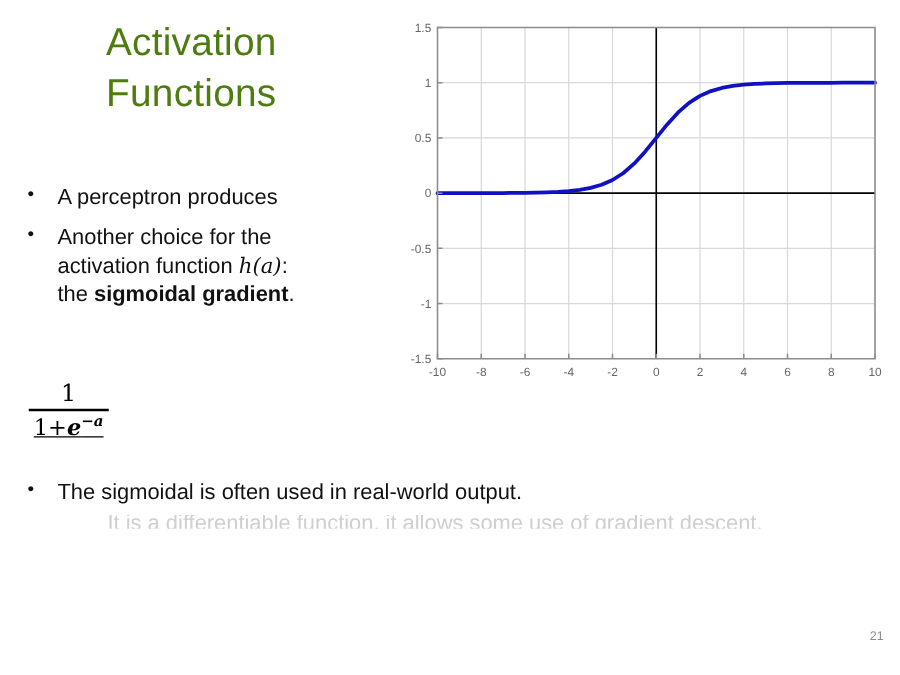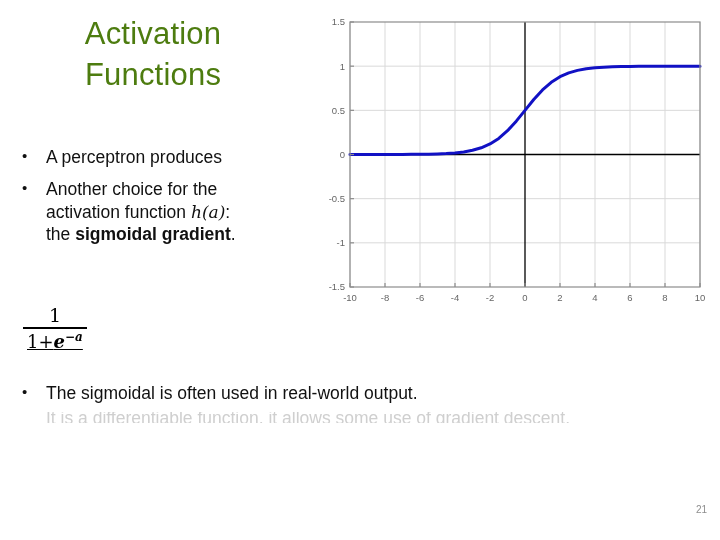--- a/index.html
+++ b/index.html
@@ -143,20 +143,21 @@
     height: 11px;
     overflow: hidden;
   }
   .clipped-row .inner {
     position: relative;
     top: -5px;
     font-size: 17.5px;
     line-height: 1.3;
     color: #cfcfcf;
     white-space: nowrap;
+    margin-left: 40px;
   }
 
   
   .page-number {
     position: absolute;
     right: 13px;
     bottom: 25px;
     font-size: 10px;
     color: #8d8d8d;
   }

